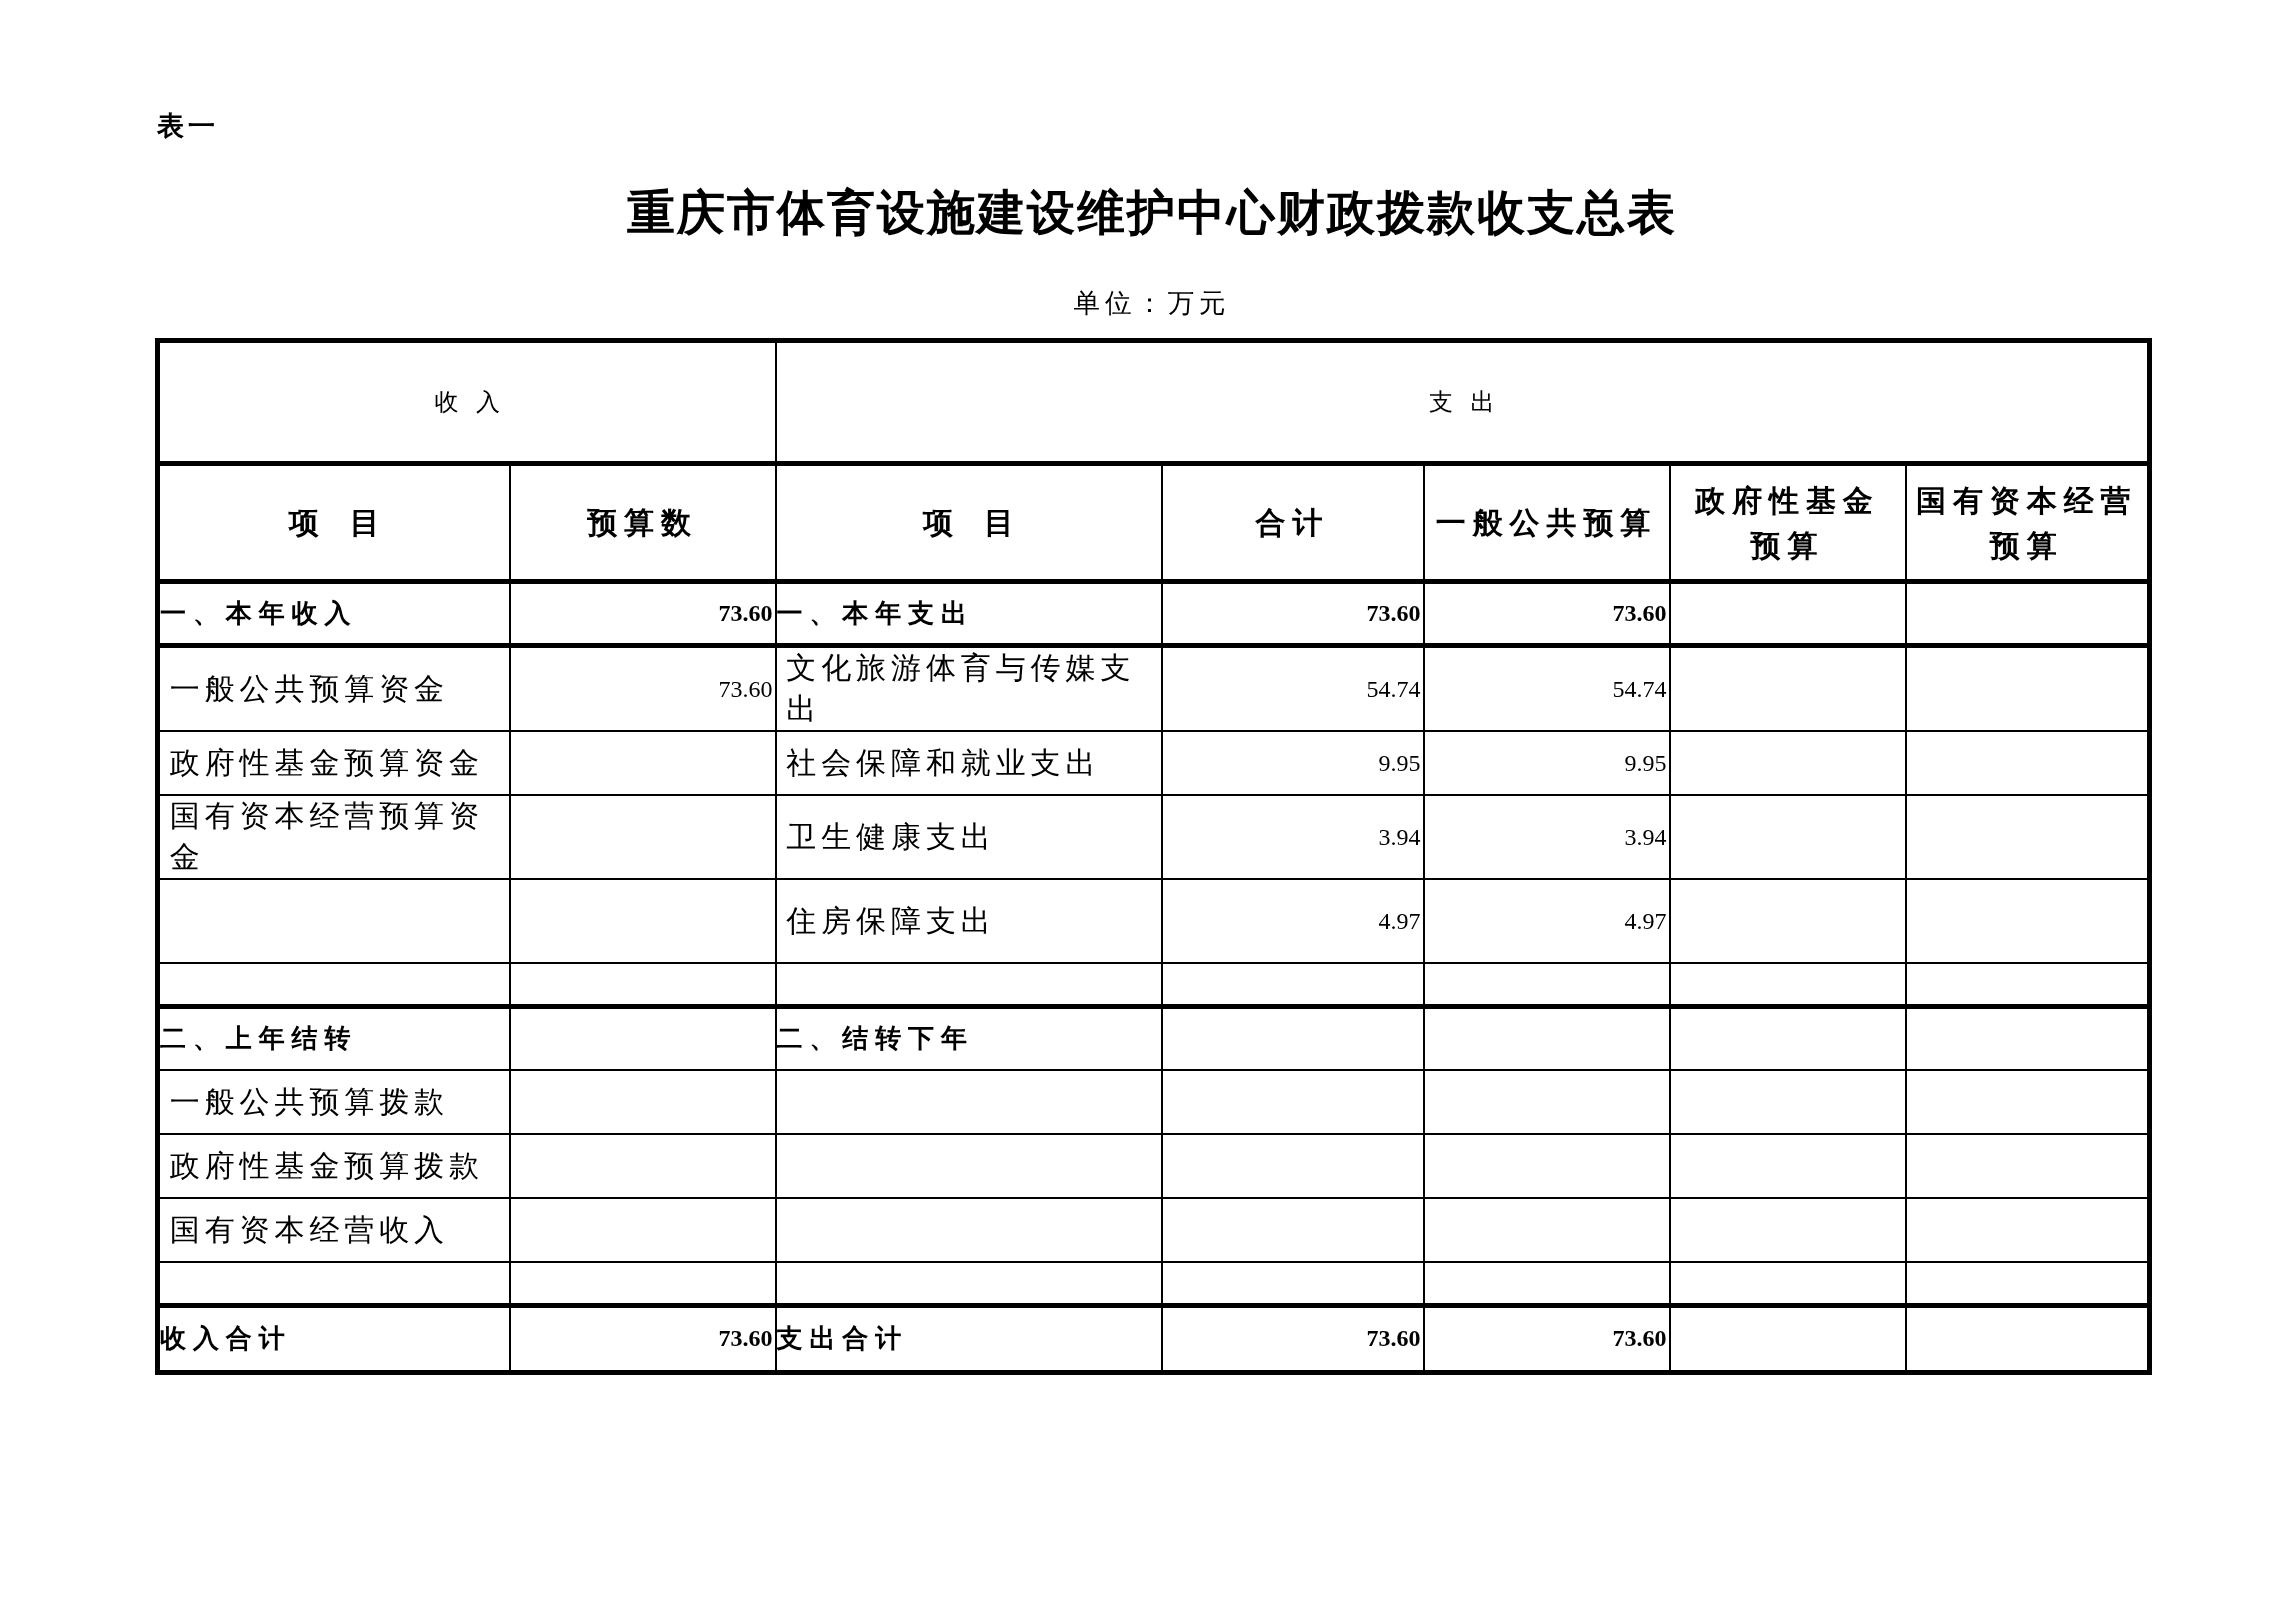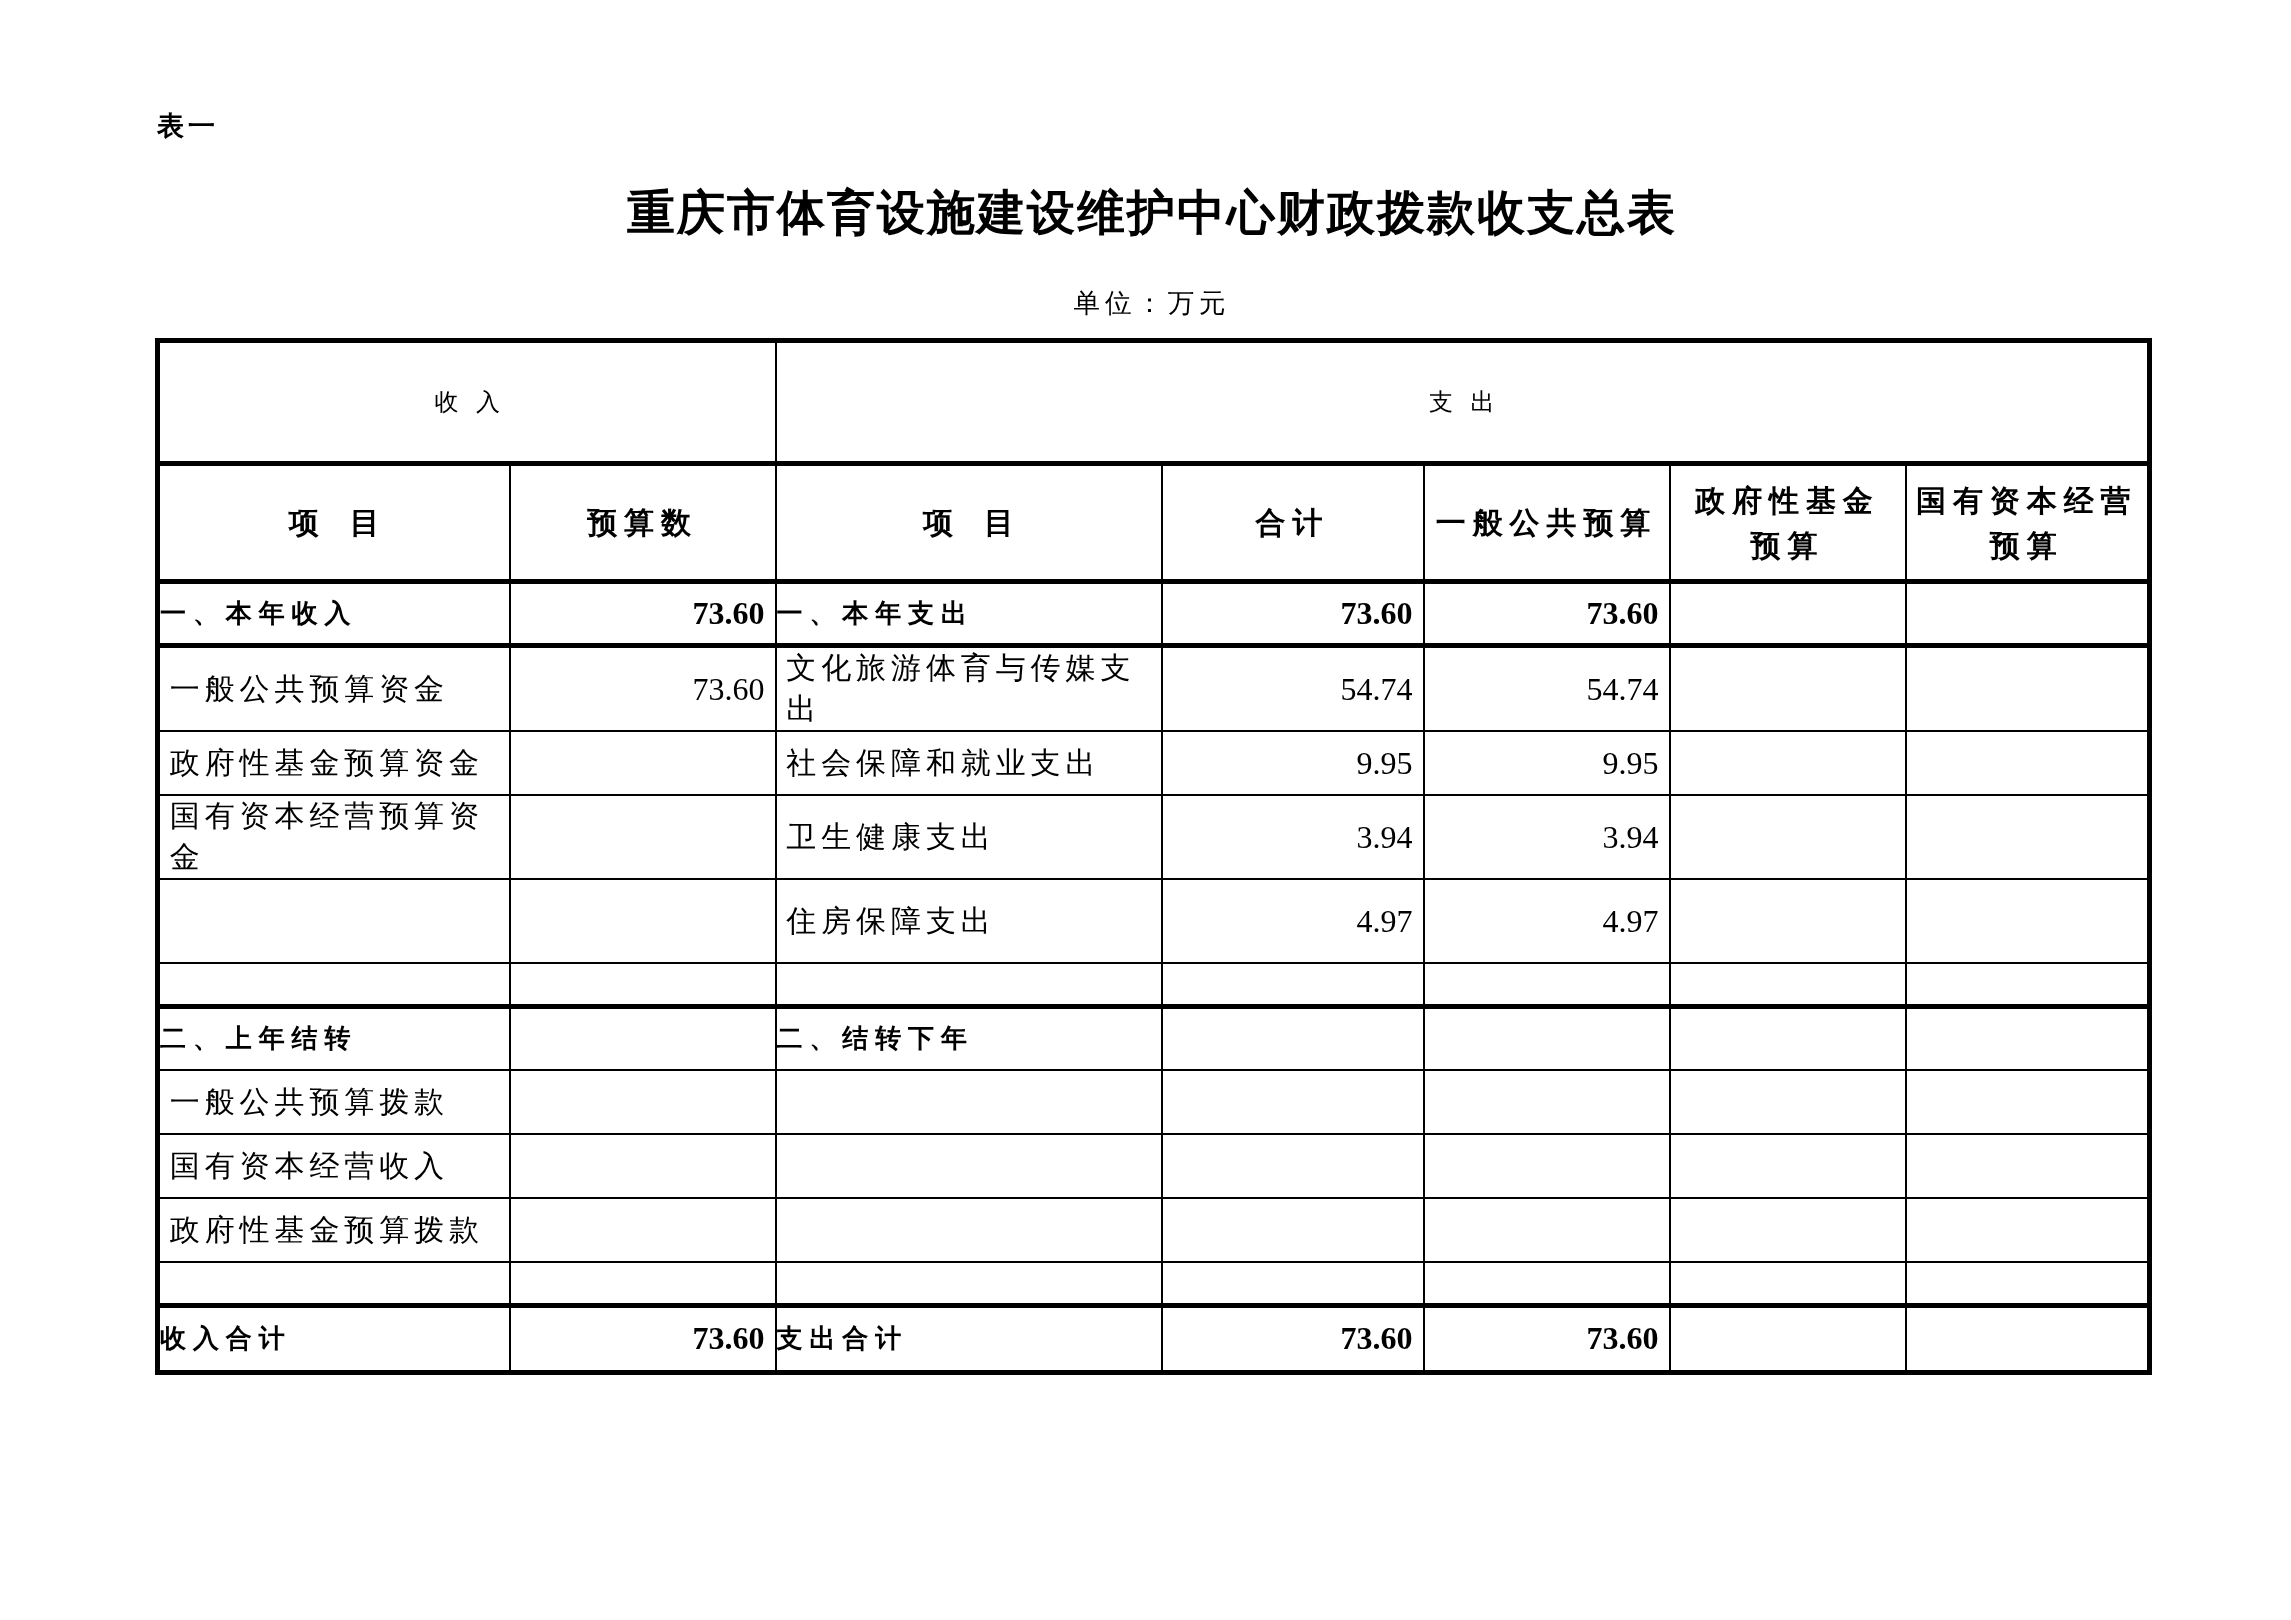--- a/index.html
+++ b/index.html
@@ -40,21 +40,21 @@
   tr.gh th{font-size:24px;font-weight:400;letter-spacing:17.6px;text-indent:17.6px;}
   tr.ch{height:118px;}
   tr.ch th{font-size:30px;font-weight:700;letter-spacing:6.9px;line-height:1.5;white-space:pre-line;text-align:center;}
   tr.ch th.wgap{letter-spacing:31px;text-indent:31px;}
   tbody tr{height:64px;}
   tr.r5{height:84px;}
   tr.re{height:43px;}
   tr.rt{height:67px;}
   td.lab{font-size:30px;text-align:left;padding-left:9.8px;letter-spacing:4.9px;}
   td.sec{font-size:26px;font-weight:700;text-align:left;letter-spacing:6.9px;}
-  td.num{font-size:32px;text-align:right;padding-right:10px;letter-spacing:0;}
+  td.num{font-size:24px;text-align:right;padding-right:2px;letter-spacing:0;}
   td.b{font-weight:700;}
 </style>
 </head>
 <body>
 
 <div class="page">
 
   <div class="corner">表一</div>
 
   <h1 class="title">重庆市体育设施建设维护中心财政拨款收支总表</h1>
@@ -155,30 +155,30 @@
       <tr>
         <td class="lab">一般公共预算拨款</td>
         <td class="num"></td>
         <td class="lab"></td>
         <td class="num"></td>
         <td class="num"></td>
         <td></td>
         <td></td>
       </tr>
       <tr>
+        <td class="lab">政府性基金预算拨款</td>
+        <td class="num"></td>
+        <td class="lab"></td>
+        <td class="num"></td>
+        <td class="num"></td>
+        <td></td>
+        <td></td>
+      </tr>
+      <tr>
         <td class="lab">国有资本经营收入</td>
-        <td class="num"></td>
-        <td class="lab"></td>
-        <td class="num"></td>
-        <td class="num"></td>
-        <td></td>
-        <td></td>
-      </tr>
-      <tr>
-        <td class="lab">政府性基金预算拨款</td>
         <td class="num"></td>
         <td class="lab"></td>
         <td class="num"></td>
         <td class="num"></td>
         <td></td>
         <td></td>
       </tr>
       <tr class="re tk">
         <td></td>
         <td></td>

